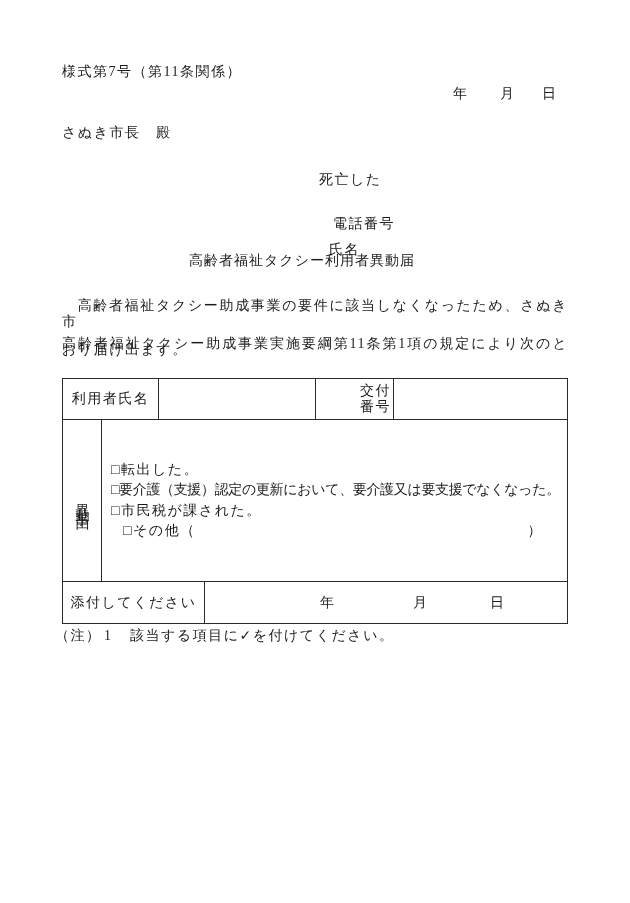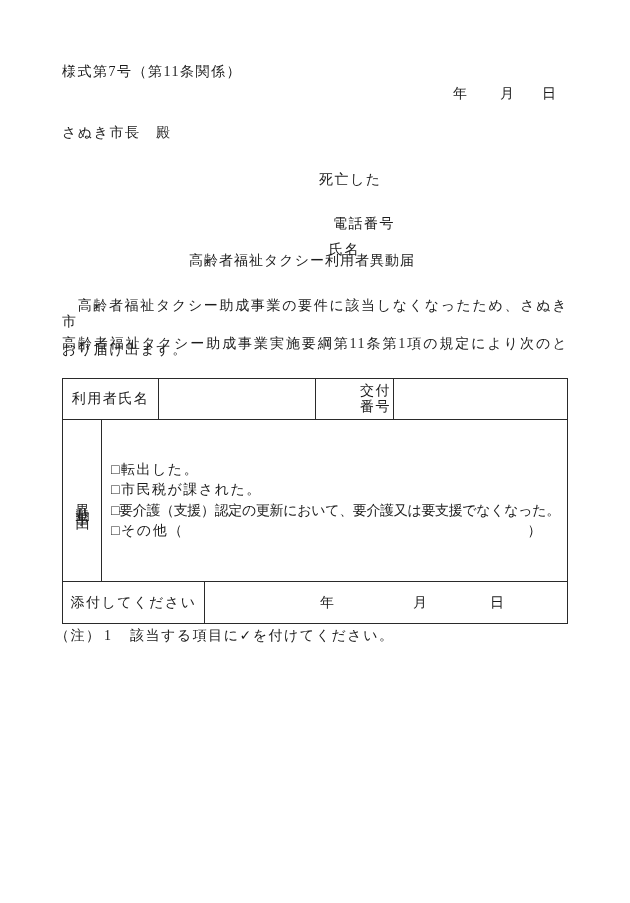--- a/index.html
+++ b/index.html
@@ -63,21 +63,21 @@
     letter-spacing:4px;
     line-height:38px;
   }
   .c-reasons {
     width:466px;
     display:flex; flex-direction:column; justify-content:center;
     padding-left:9px;
   }
   .opt { line-height:20.5px; white-space:nowrap; }
   .opt-long { letter-spacing:-0.35px; }
-  .opt-other { display:flex; justify-content:space-between; padding-right:24px; }
+  .opt-other { display:flex; justify-content:space-between; padding-right:24px;margin-left:12px; }
 
   .c-occ-label { width:141px; }
   .c-occ-value { width:363px; position:relative; }
   .c-occ-value span { position:absolute; top:13px; }
   .od-year  { left:115px; }
   .od-month { left:208px; }
   .od-day   { left:285px; }
 
   
   .note-row { left:55px; }
@@ -121,25 +121,25 @@
     </div>
 
     <div class="trow trow2">
       <div class="cell c-reason-head">
         <span class="vtext">異動事由</span>
       </div>
       <div class="cell c-reasons">
         <div class="opt">
           <span>□</span><span>転出した。</span>
         </div>
+        <div class="opt opt-long">
+          <span>□</span><span>要介護（支援）認定の更新において、要介護又は要支援でなくなった。</span>
+        </div>
         <div class="opt">
           <span>□</span><span>市民税が課された。</span>
-        </div>
-        <div class="opt opt-long">
-          <span>□</span><span>要介護（支援）認定の更新において、要介護又は要支援でなくなった。</span>
         </div>
         <div class="opt opt-other">
           <span><span>□</span><span>その他（</span></span>
           <span>）</span>
         </div>
       </div>
     </div>
 
     <div class="trow trow3">
       <div class="cell center c-occ-label">添付してください</div>

